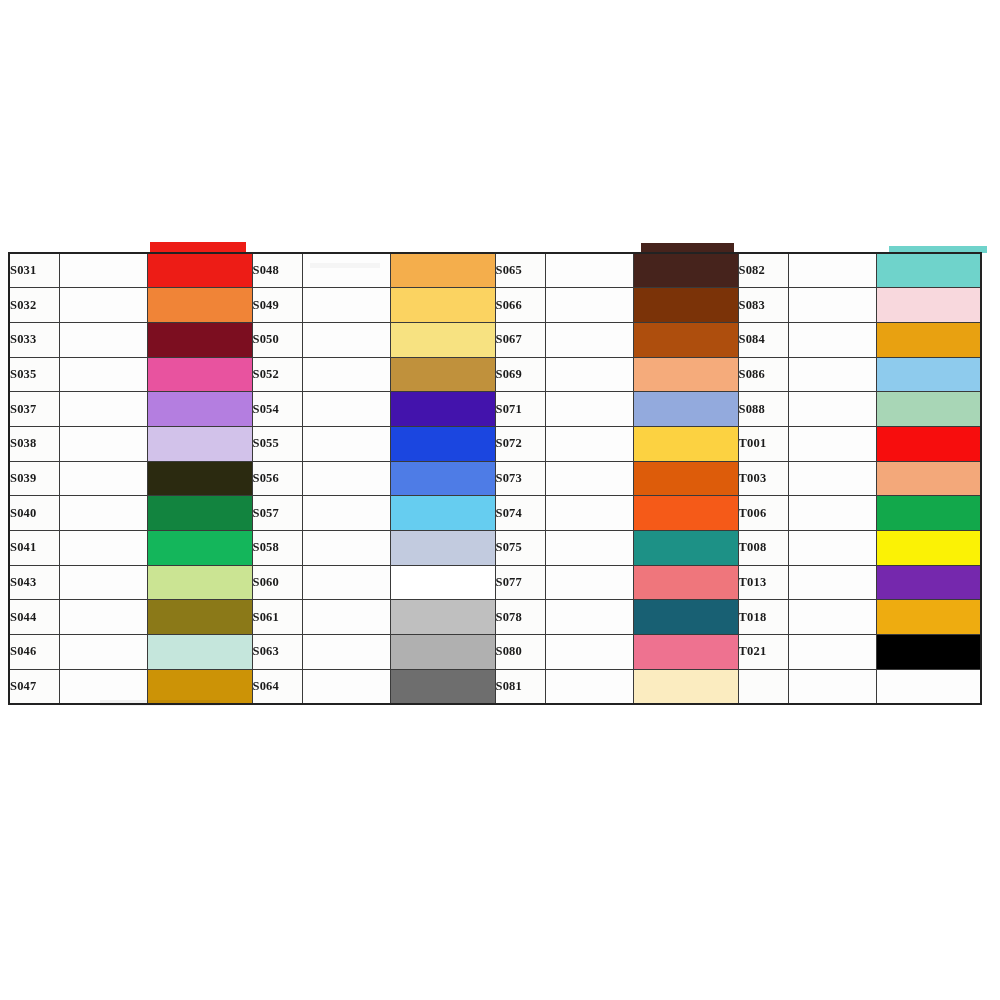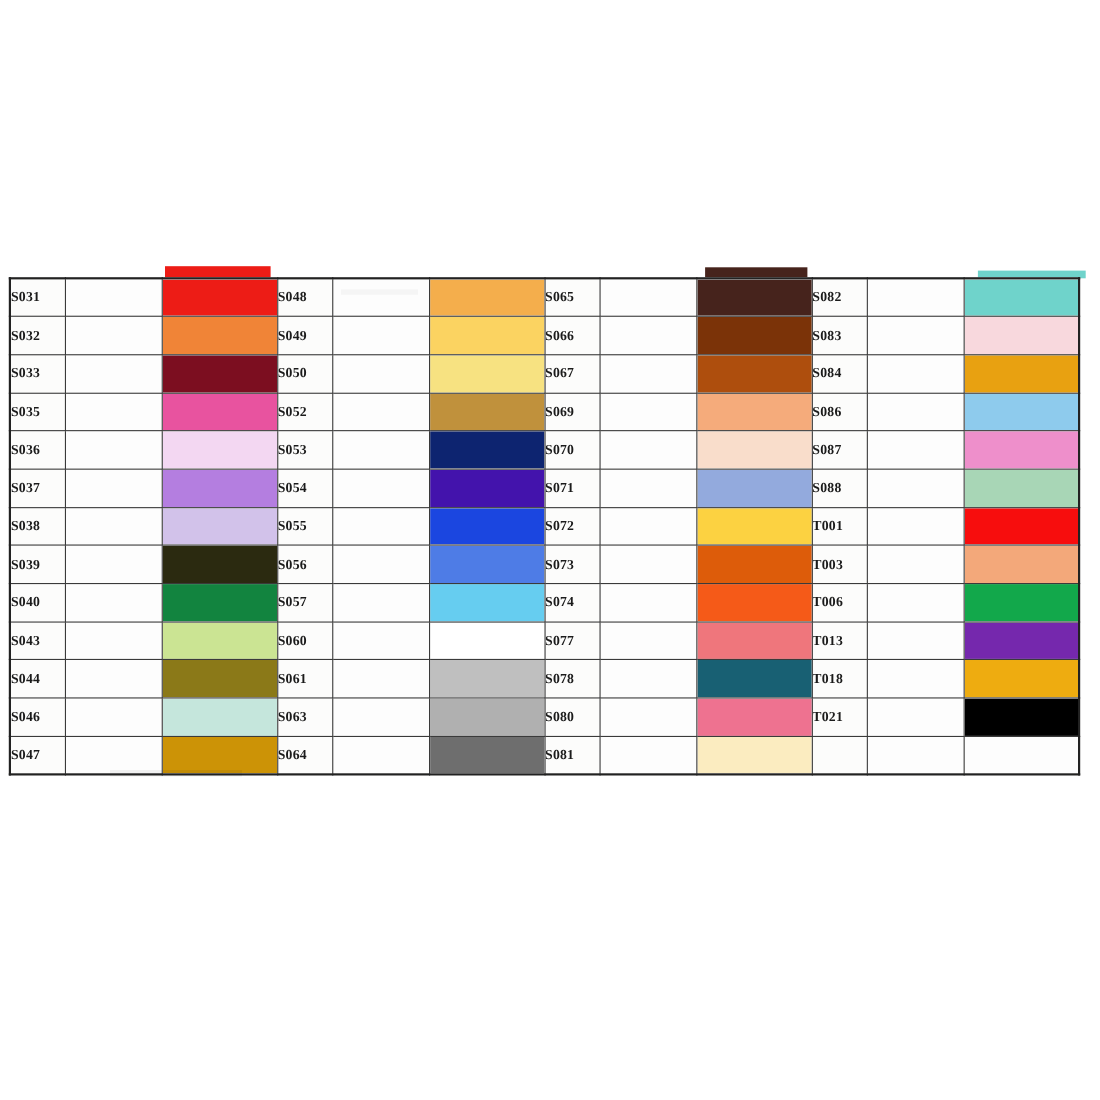--- a/index.html
+++ b/index.html
@@ -178,42 +178,20 @@
           <td class="swatch-cell">
             <span class="swatch" style="background: rgb(245, 171, 123);"></span>
           </td>
           <td class="code-cell">S086</td>
           <td class="blank-cell"></td>
           <td class="swatch-cell">
             <span class="swatch" style="background: rgb(142, 203, 237);"></span>
           </td>
         </tr>
         <tr>
-          <td class="code-cell">S036</td>
-          <td class="blank-cell"></td>
-          <td class="swatch-cell">
-            <span class="swatch" style="background: rgb(243, 215, 242);"></span>
-          </td>
-          <td class="code-cell">S053</td>
-          <td class="blank-cell"></td>
-          <td class="swatch-cell">
-            <span class="swatch" style="background: rgb(13, 36, 112);"></span>
-          </td>
-          <td class="code-cell">S070</td>
-          <td class="blank-cell"></td>
-          <td class="swatch-cell">
-            <span class="swatch" style="background: rgb(249, 221, 203);"></span>
-          </td>
-          <td class="code-cell">S087</td>
-          <td class="blank-cell"></td>
-          <td class="swatch-cell">
-            <span class="swatch" style="background: rgb(238, 143, 203);"></span>
-          </td>
-        </tr>
-        <tr>
           <td class="code-cell">S037</td>
           <td class="blank-cell"></td>
           <td class="swatch-cell">
             <span class="swatch" style="background: rgb(180, 126, 224);"></span>
           </td>
           <td class="code-cell">S054</td>
           <td class="blank-cell"></td>
           <td class="swatch-cell">
             <span class="swatch" style="background: rgb(67, 19, 172);"></span>
           </td>
@@ -285,20 +263,42 @@
           </td>
           <td class="code-cell">S074</td>
           <td class="blank-cell"></td>
           <td class="swatch-cell">
             <span class="swatch" style="background: rgb(245, 90, 24);"></span>
           </td>
           <td class="code-cell">T006</td>
           <td class="blank-cell"></td>
           <td class="swatch-cell">
             <span class="swatch" style="background: rgb(18, 168, 75);"></span>
+          </td>
+        </tr>
+        <tr>
+          <td class="code-cell">S041</td>
+          <td class="blank-cell"></td>
+          <td class="swatch-cell">
+            <span class="swatch" style="background: rgb(20, 182, 91);"></span>
+          </td>
+          <td class="code-cell">S058</td>
+          <td class="blank-cell"></td>
+          <td class="swatch-cell">
+            <span class="swatch" style="background: rgb(194, 203, 223);"></span>
+          </td>
+          <td class="code-cell">S075</td>
+          <td class="blank-cell"></td>
+          <td class="swatch-cell">
+            <span class="swatch" style="background: rgb(29, 145, 134);"></span>
+          </td>
+          <td class="code-cell">T008</td>
+          <td class="blank-cell"></td>
+          <td class="swatch-cell">
+            <span class="swatch" style="background: rgb(251, 242, 5);"></span>
           </td>
         </tr>
         <tr>
           <td class="code-cell">S043</td>
           <td class="blank-cell"></td>
           <td class="swatch-cell">
             <span class="swatch" style="background: rgb(203, 228, 147);"></span>
           </td>
           <td class="code-cell">S060</td>
           <td class="blank-cell"></td>

